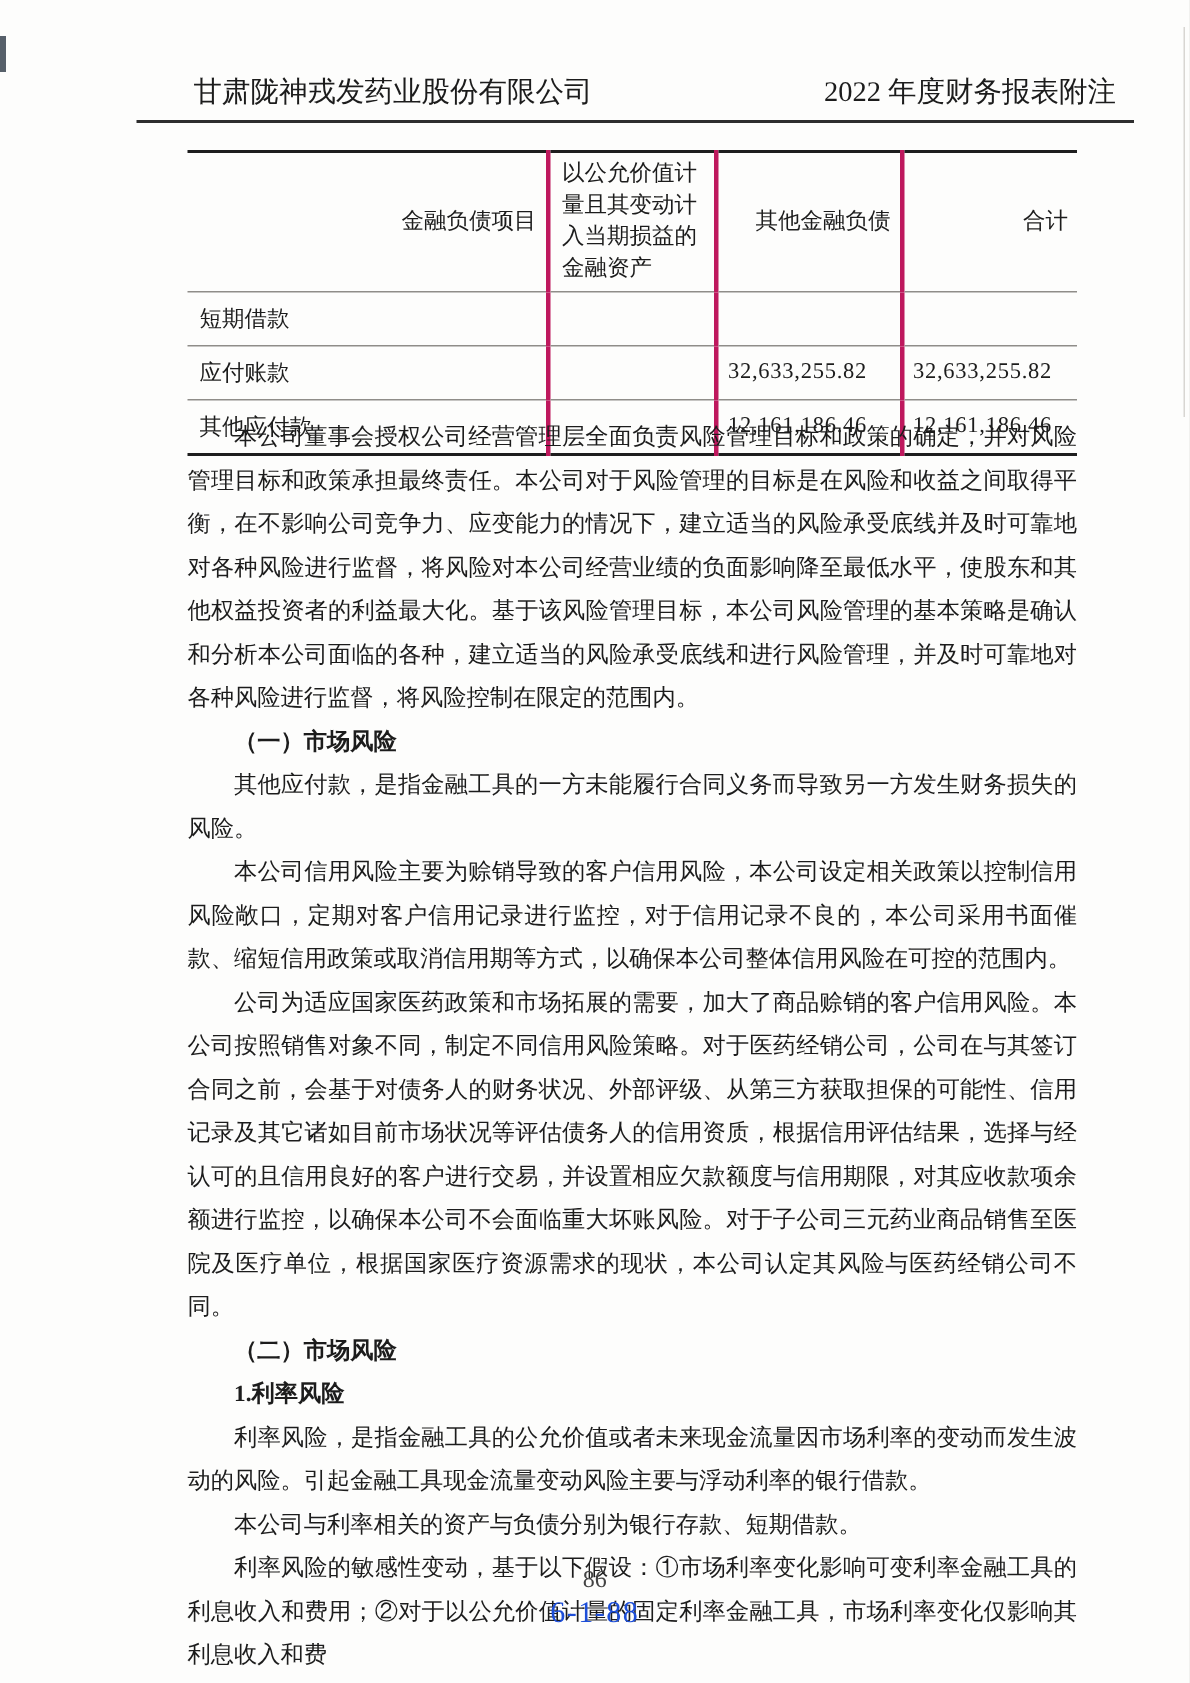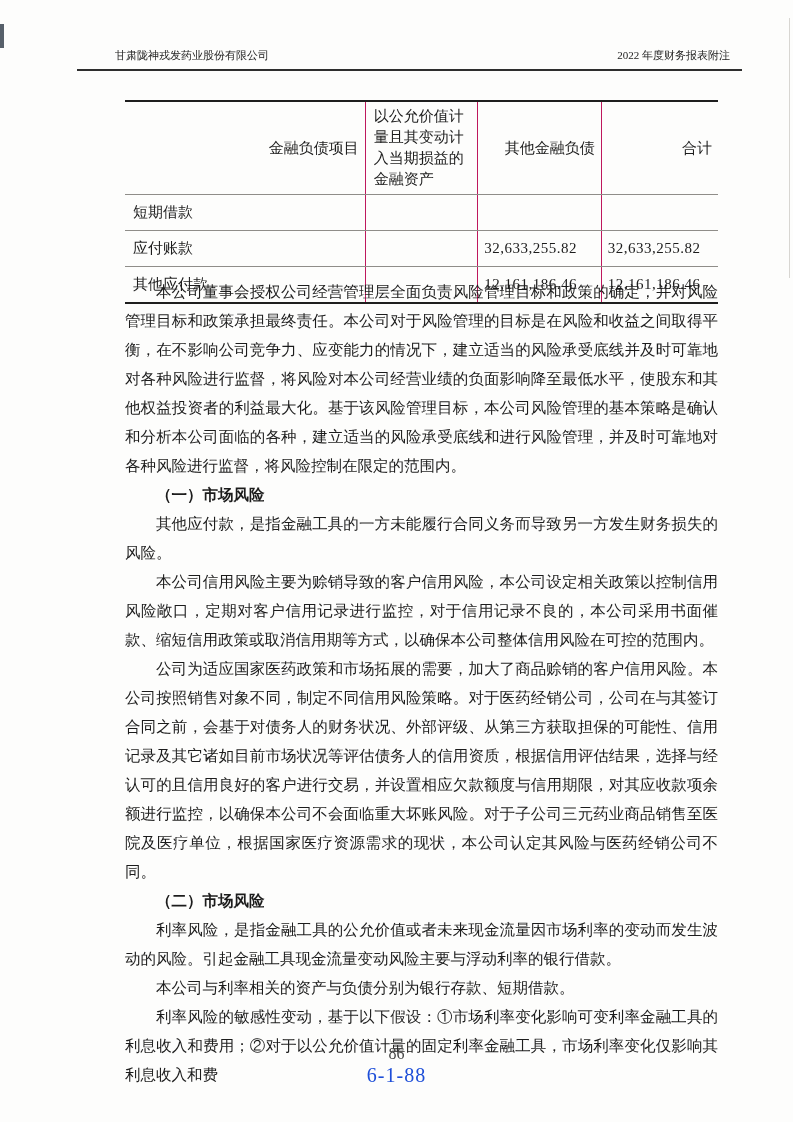--- a/index.html
+++ b/index.html
@@ -28,26 +28,26 @@
   .scan-edge-right {
     position: absolute;
     right: 3px; top: 18px;
     width: 1px; height: 260px;
     background: #d8d6d2;
   }
 
   
   .doc-header {
     position: absolute;
-    left: 77px; top: 48px;
+    left: 91px; top: 48px;
     width: 665px;
     display: flex;
     justify-content: space-between;
     align-items: flex-end;
-    font-size: 11px;
+    font-size: 19px;
     padding: 0 12px 6px 38px;
     box-sizing: border-box;
     border-bottom: 2px solid #2e2e2e;
   }
 
   
   .fin-table {
     position: absolute;
     left: 125px; top: 100px;
     width: 593px;
@@ -55,21 +55,21 @@
     font-size: 15px;
     border-top: 2.5px solid #1e1e1e;
     border-bottom: 2.5px solid #1e1e1e;
   }
   .fin-table th, .fin-table td {
     border-bottom: 1px solid #8f8d89;
     font-weight: normal;
     padding: 4px 6px;
   }
   .fin-table th + th, .fin-table td + td {
-    border-left: 1px solid #be185d;
+    border-left: 3px solid #be185d;
   }
   .fin-table tr:last-child td { border-bottom: none; }
   .fin-table thead th { text-align: right; vertical-align: middle; line-height: 21px; }
   .fin-table thead th.col-fvtpl { text-align: left; padding: 4px 8px; }
   .fin-table col.c1 { width: 40.5%; }
   .fin-table col.c2 { width: 19%; }
   .fin-table col.c3 { width: 20.8%; }
   .fin-table col.c4 { width: 19.7%; }
   .fin-table tbody td { height: 27px; margin-left: 36px; }
   .fin-table tbody td:first-child { text-align: left; padding-left: 8px; }
@@ -147,20 +147,21 @@
       </tbody>
   </table>
 
   <div class="doc-body">
       <p class="para">本公司董事会授权公司经营管理层全面负责风险管理目标和政策的确定，并对风险管理目标和政策承担最终责任。本公司对于风险管理的目标是在风险和收益之间取得平衡，在不影响公司竞争力、应变能力的情况下，建立适当的风险承受底线并及时可靠地对各种风险进行监督，将风险对本公司经营业绩的负面影响降至最低水平，使股东和其他权益投资者的利益最大化。基于该风险管理目标，本公司风险管理的基本策略是确认和分析本公司面临的各种，建立适当的风险承受底线和进行风险管理，并及时可靠地对各种风险进行监督，将风险控制在限定的范围内。</p>
       <p class="heading">（一）市场风险</p>
       <p class="para">其他应付款，是指金融工具的一方未能履行合同义务而导致另一方发生财务损失的风险。</p>
       <p class="para">本公司信用风险主要为赊销导致的客户信用风险，本公司设定相关政策以控制信用风险敞口，定期对客户信用记录进行监控，对于信用记录不良的，本公司采用书面催款、缩短信用政策或取消信用期等方式，以确保本公司整体信用风险在可控的范围内。</p>
       <p class="para">公司为适应国家医药政策和市场拓展的需要，加大了商品赊销的客户信用风险。本公司按照销售对象不同，制定不同信用风险策略。对于医药经销公司，公司在与其签订合同之前，会基于对债务人的财务状况、外部评级、从第三方获取担保的可能性、信用记录及其它诸如目前市场状况等评估债务人的信用资质，根据信用评估结果，选择与经认可的且信用良好的客户进行交易，并设置相应欠款额度与信用期限，对其应收款项余额进行监控，以确保本公司不会面临重大坏账风险。对于子公司三元药业商品销售至医院及医疗单位，根据国家医疗资源需求的现状，本公司认定其风险与医药经销公司不同。</p>
       <p class="heading">（二）市场风险</p>
+      <p class="subheading">1.利率风险</p>
       <p class="para">利率风险，是指金融工具的公允价值或者未来现金流量因市场利率的变动而发生波动的风险。引起金融工具现金流量变动风险主要与浮动利率的银行借款。</p>
       <p class="para">本公司与利率相关的资产与负债分别为银行存款、短期借款。</p>
       <p class="para">利率风险的敏感性变动，基于以下假设：①市场利率变化影响可变利率金融工具的利息收入和费用；②对于以公允价值计量的固定利率金融工具，市场利率变化仅影响其利息收入和费</p>
     </div>
 
   <div class="doc-footer">
     <div class="page-number">86</div>
     <div class="page-code">6-1-88</div>
   </div>
 

